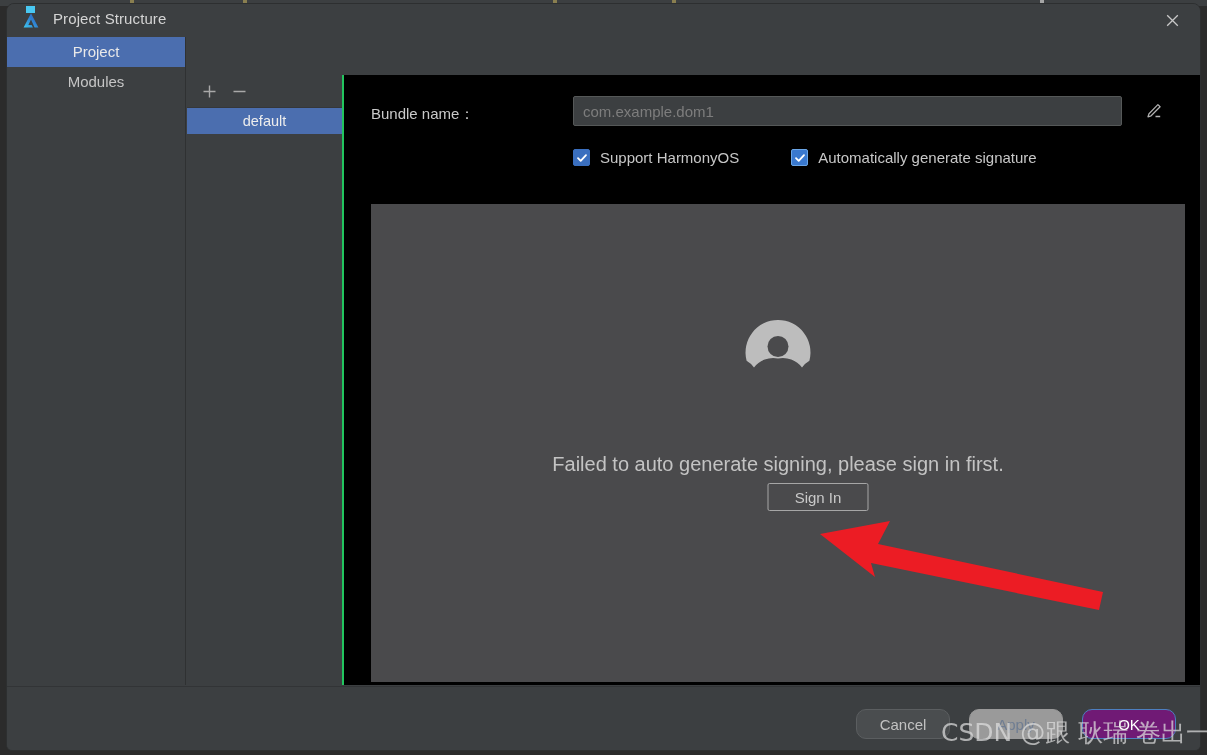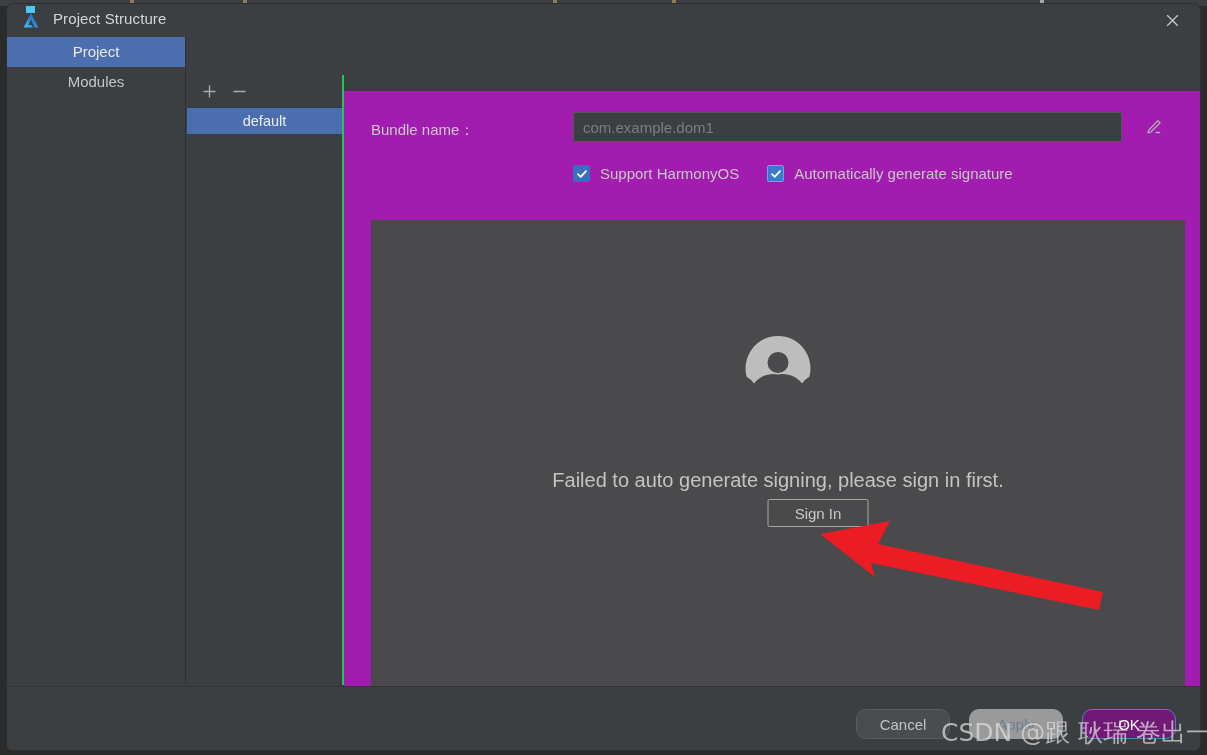--- a/index.html
+++ b/index.html
@@ -165,23 +165,23 @@
     height: 3px;
     background: #4a88c7;
   }
   .tab.t-basic { left: 12px; }
   .tab.t-deps  { left: 110px; }
   .tab.t-sign  { left: 242px; }
 
   
   .content {
     position: absolute;
-    left: 337px; top: 87px;
+    left: 337px; top: 71px;
     width: 856px; height: 610px;
-    background: #a21caf;
+    background: #000000;
   }
 
   .bundle-label {
     position: absolute;
     left: 27px; top: 30px;
     font-size: 15px;
     color: #c9c9c9;
   }
   .bundle-input {
     position: absolute;
@@ -206,21 +206,21 @@
     cursor: pointer;
   }
 
   .checkrow {
     position: absolute;
     left: 229px; top: 74px;
     display: flex;
     align-items: center;
   }
   .cb-wrap { display: flex; align-items: center; cursor: pointer; }
-  .cb-wrap + .cb-wrap { margin-left: 28px; }
+  .cb-wrap + .cb-wrap { margin-left: 52px; }
   .cbox {
     width: 17px; height: 17px;
     border-radius: 2px;
     background: #3a6fbf;
     border: 1px solid #3a6fbf;
     box-sizing: border-box;
     display: flex; align-items: center; justify-content: center;
     flex: none;
   }
   .cbox.focused { border-color: #6aa5e6; background: #3a79cf; }

